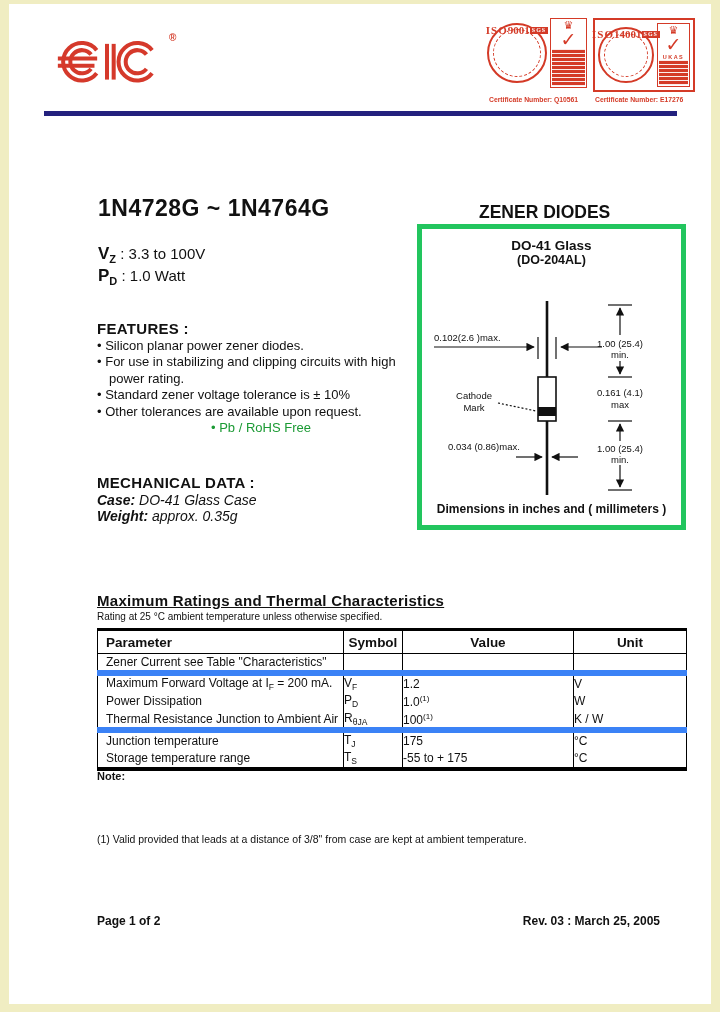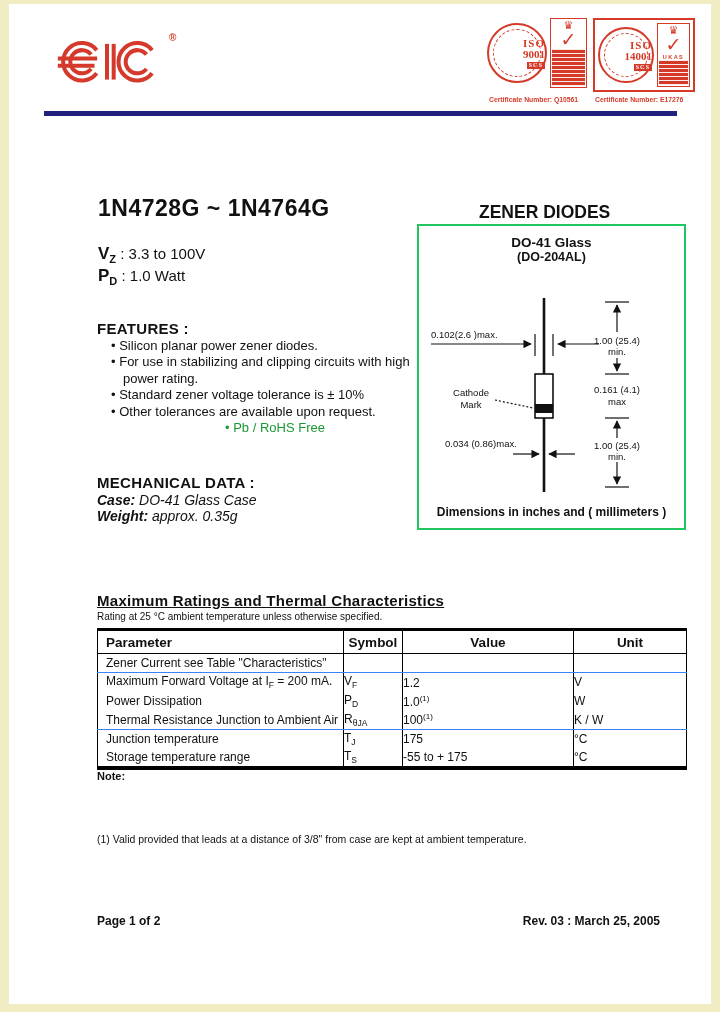--- a/index.html
+++ b/index.html
@@ -19,21 +19,21 @@
   .abs{position:absolute;}
   .frame{position:absolute;inset:0;border-style:solid;border-color:var(--frame-yellow);
          border-width:4px 9px 8px 9px;pointer-events:none;z-index:60;}
 
   
   .reg{color:var(--accent-red);font-weight:bold;}
   .certs-label{color:var(--accent-red);font-size:6.8px;font-weight:bold;white-space:nowrap;}
   .badge{display:flex;align-items:stretch;gap:3px;}
   .badge.bordered{border:2px solid var(--accent-red);padding:3px;background:#fff;}
   .seal{position:relative;border:2px solid var(--accent-red);border-radius:50%;
-        display:flex;flex-direction:column;align-items:flex-end;justify-content:center;
+        display:flex;flex-direction:row;align-items:flex-start;justify-content:center;
         color:var(--accent-red);font-family:"Liberation Serif","DejaVu Serif",serif;}
   .seal::before{content:"";position:absolute;inset:4px;border:1px dashed var(--accent-red);border-radius:50%;}
   .seal .iso{font-size:11px;font-weight:bold;line-height:11px;letter-spacing:1px;}
   .seal .isonum{font-size:11px;font-weight:bold;line-height:11px;}
   .seal .sgs{font-size:6px;font-weight:bold;background:var(--accent-red);color:#fff;
              padding:0 2px;line-height:7px;margin-top:2px;letter-spacing:1px;}
   .stamp{border:1.5px solid var(--accent-red);display:flex;flex-direction:column;align-items:center;
          justify-content:flex-start;background:#fff;padding:1px;}
   .stamp .crown{color:var(--accent-red);font-size:11px;line-height:11px;}
   .stamp .check{color:var(--accent-red);font-size:19px;line-height:18px;font-weight:bold;}
@@ -48,36 +48,36 @@
   .spec{font-size:15px;}
   .spec b{font-size:17px;}
   .spec sub{font-size:11px;font-weight:bold;}
   .sec-h{font-size:15px;font-weight:bold;letter-spacing:.3px;}
   ul.features{list-style:none;margin:0;padding:0;width:328px;font-size:13px;line-height:16.4px;}
   ul.features li{padding-left:12px;text-indent:-12px;}
   ul.features li.green{color:var(--feature-green);text-align:center;}
   .mech-line{font-size:14px;line-height:16.5px;font-style:italic;}
 
   
-  .pkgbox{border:2px solid #22c55e;background:#fff;}
+  .pkgbox{border:5px solid #22c55e;background:#fff;}
   .pkg-name{font-size:13.5px;font-weight:bold;text-align:center;margin-top:9px;}
   .pkg-alt{font-size:12.5px;font-weight:bold;text-align:center;}
   .dim-note{position:absolute;bottom:9px;left:0;right:0;text-align:center;font-size:12px;font-weight:bold;}
   svg text{font-family:"Liberation Sans","DejaVu Sans",sans-serif;font-size:9.5px;fill:#111;}
 
   
   .cond{font-size:10px;}
   table.ratings{border-collapse:collapse;table-layout:fixed;width:589px;
     border-left:1px solid #000;border-right:1px solid #000;
     border-top:3px solid #000;border-bottom:4px solid #000;}
   table.ratings th,table.ratings td{border-left:1px solid #000;overflow:hidden;white-space:nowrap;}
   table.ratings th{border-bottom:1.5px solid #000;height:24px;font-size:13.5px;}
   table.ratings td{height:19px;font-size:12px;padding:0;}
   table.ratings .pcol{text-align:left;padding-left:8px;}
-  table.ratings tr.sep td{border-bottom:1px solid #3b82f6;margin-top:11px;}
+  table.ratings tr.sep td{border-bottom:6px solid #3b82f6;margin-top:11px;}
   table.ratings sub{font-size:8.5px;}
   table.ratings sup{font-size:8px;}
   .note-label{font-size:11px;font-weight:bold;}
   .note-text{font-size:10.5px;}
   .footer{font-size:12px;font-weight:bold;}
 </style>
 </head>
 <body>
 
 <div class="abs" style="left:55px;top:26px;width:120px;height:70px;">
@@ -190,21 +190,21 @@
     <text x="198" y="99" text-anchor="middle">0.161 (4.1)</text>
     <text x="198" y="111" text-anchor="middle">max</text>
     <text x="198" y="155" text-anchor="middle">1.00 (25.4)</text>
     <text x="198" y="166" text-anchor="middle">min.</text>
   </svg>
 
   <div class="dim-note">Dimensions in inches and ( millimeters )</div>
 </div>
 
 <div class="abs sec-h" style="left:97px;top:320px;">FEATURES :</div>
-<ul class="abs features" style="left:111px;top:338px;">
+<ul class="abs features" style="left:97px;top:338px;">
   <li><span>•</span> <span>Silicon planar power zener diodes.</span></li>
   <li><span>•</span> <span>For use in stabilizing and clipping circuits with high power rating.</span></li>
   <li><span>•</span> <span>Standard zener voltage tolerance is ± 10%</span></li>
   <li><span>•</span> <span>Other tolerances are available upon request.</span></li>
   <li class="green"><span>•</span> <span>Pb / RoHS Free</span></li>
 </ul>
 
 <div class="abs sec-h" style="left:97px;top:474px;">MECHANICAL  DATA :</div>
 <div class="abs mech-line" style="left:97px;top:492px;">
   <b>Case:</b><span> DO-41 Glass Case</span>

